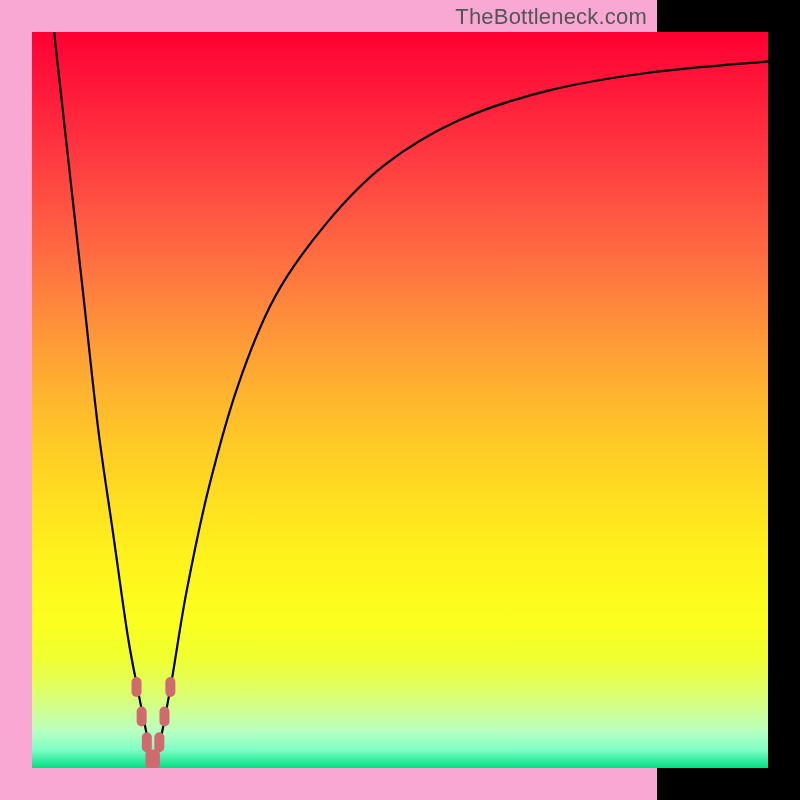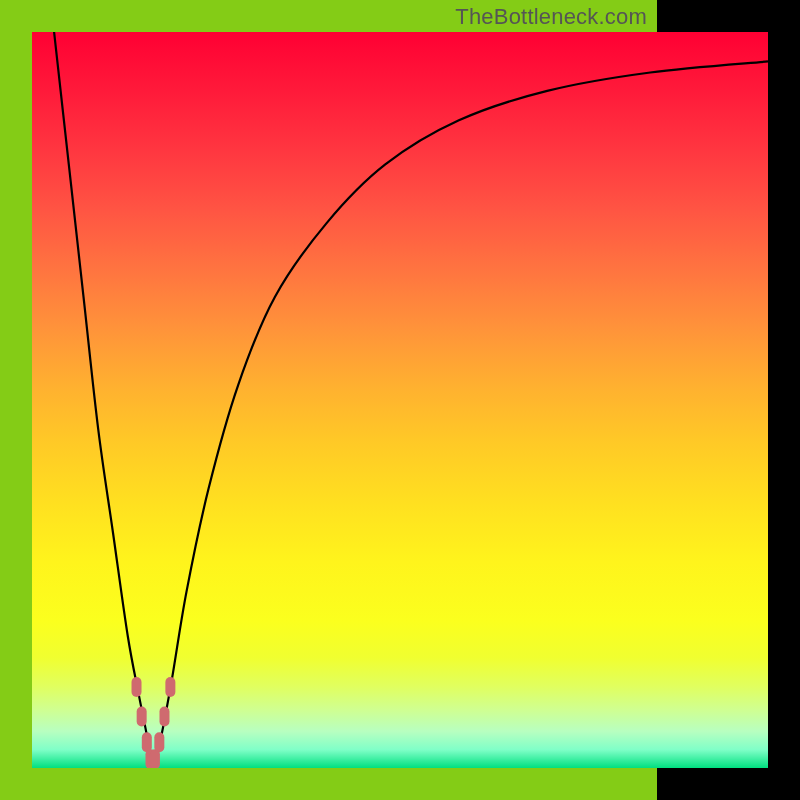--- a/index.html
+++ b/index.html
@@ -10,21 +10,21 @@
     background: #000;
     overflow: hidden;
     font-family: Arial, Helvetica, sans-serif;
   }
   .frame {
     position: absolute;
     top: 0;
     left: 0;
     width: 657px;
     height: 800px;
-    background: #84cc16;
+    background: #f9a8d4;
   }
   .plot {
     position: absolute;
     top: 32px;
     left: 32px;
     width: 736px;
     height: 736px;
     overflow: hidden;
   }
   .gradient {

